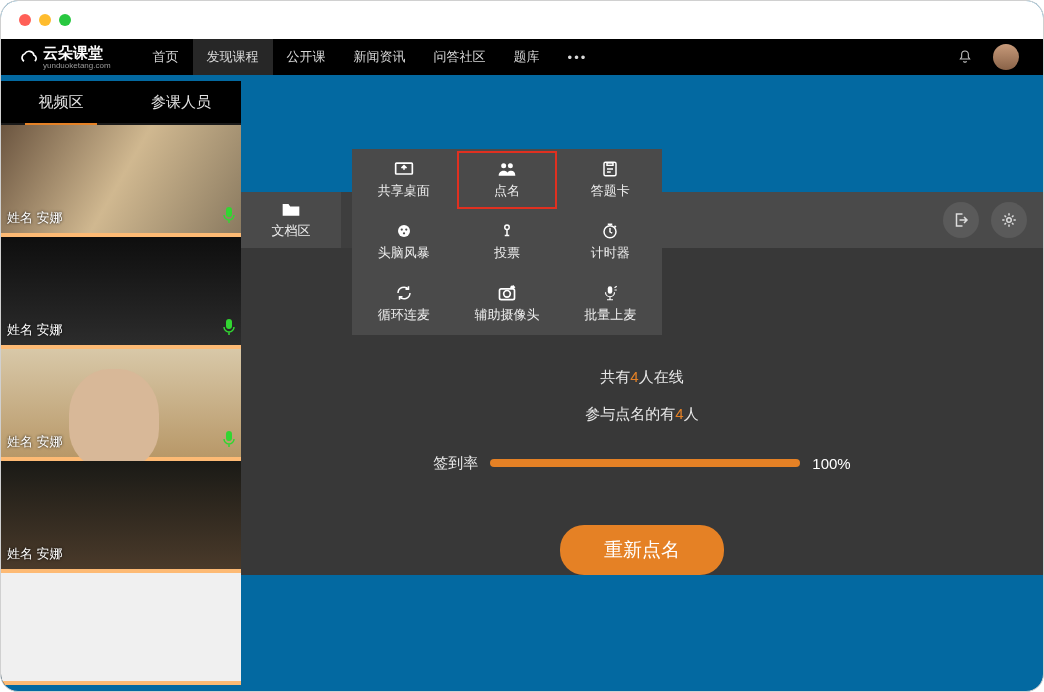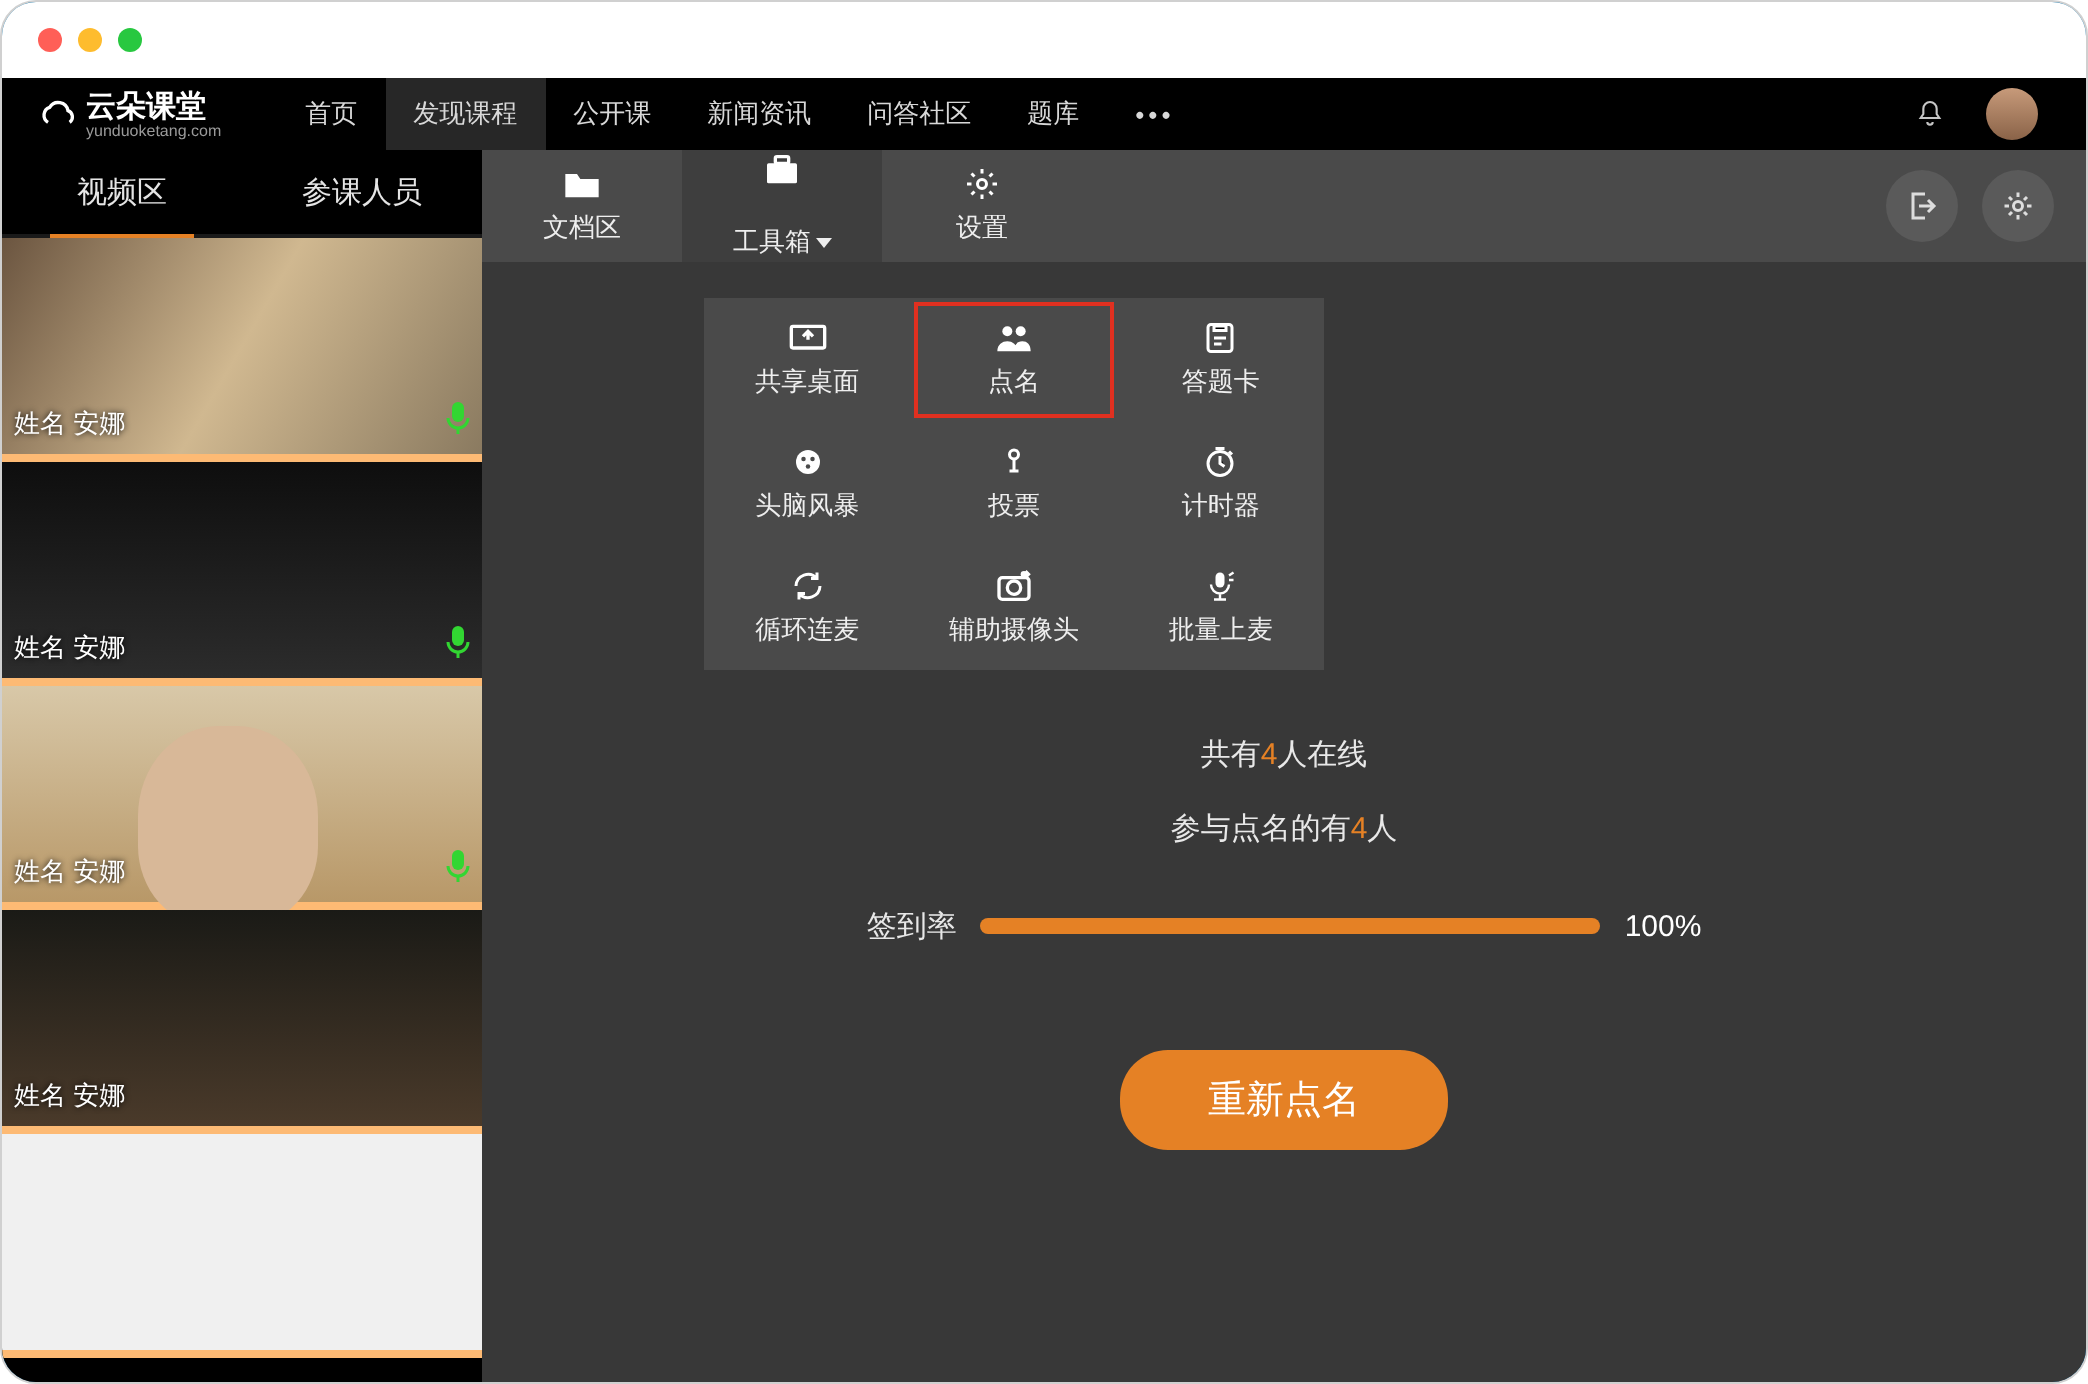--- a/index.html
+++ b/index.html
@@ -43,21 +43,21 @@
 .logo { display: flex; align-items: center; gap: 4px; margin-right: 28px; }
 .logo-text { font-weight: bold; color: #fff; font-size: 15px; }
 .logo-sub { font-size: 8px; color: #9a9a9a; display: block; margin-top: -2px;}
 .nav-items { display: flex; }
 .nav-item { padding: 0 14px; height: 36px; display: flex; align-items: center; cursor: pointer; }
 .nav-item.active { background: #272727; }
 .nav-more { letter-spacing: 2px; }
 .nav-right { margin-left: auto; display: flex; align-items: center; gap: 20px; padding-right: 24px; }
 .bell-icon { width: 16px; height: 16px; color: #c5c5c5; }
 .avatar { width: 26px; height: 26px; border-radius: 50%; background: linear-gradient(#c79a7a,#8a6348); }
-.body-area { display: flex; height: calc(100% - 74px); }
+.body-area { display: flex; height: calc(100% - 74px); align-items: center; }
 .sidebar { width: 240px; background: #000; display: flex; flex-direction: column; }
 .side-tabs { display: flex; height: 44px; border-bottom: 2px solid #1a1a1a; }
 .side-tab { flex: 1; display: flex; align-items: center; justify-content: center; color: #e5e5e5; font-size: 15px; cursor: pointer; position: relative; }
 .side-tab.active::after { content: ""; position: absolute; bottom: -2px; left: 20%; width: 60%; height: 2px; background: #e58125; }
 .video-list { flex: 1; overflow: hidden; }
 .video-tile { position: relative; width: 100%; height: 112px; background: #3a3a3a; border-bottom: 4px solid #fdba74; }
 .video-tile .ph { width: 100%; height: 100%; }
 .video-tile .name-tag { position: absolute; left: 6px; bottom: 6px; color: #fff; font-size: 13px; text-shadow: 0 0 3px #000; }
 .video-tile .mic { position: absolute; right: 6px; bottom: 10px; color: #32d632; }
 .ph1 { background: linear-gradient(120deg,#6b5540,#d0b890,#8a7a60); }

